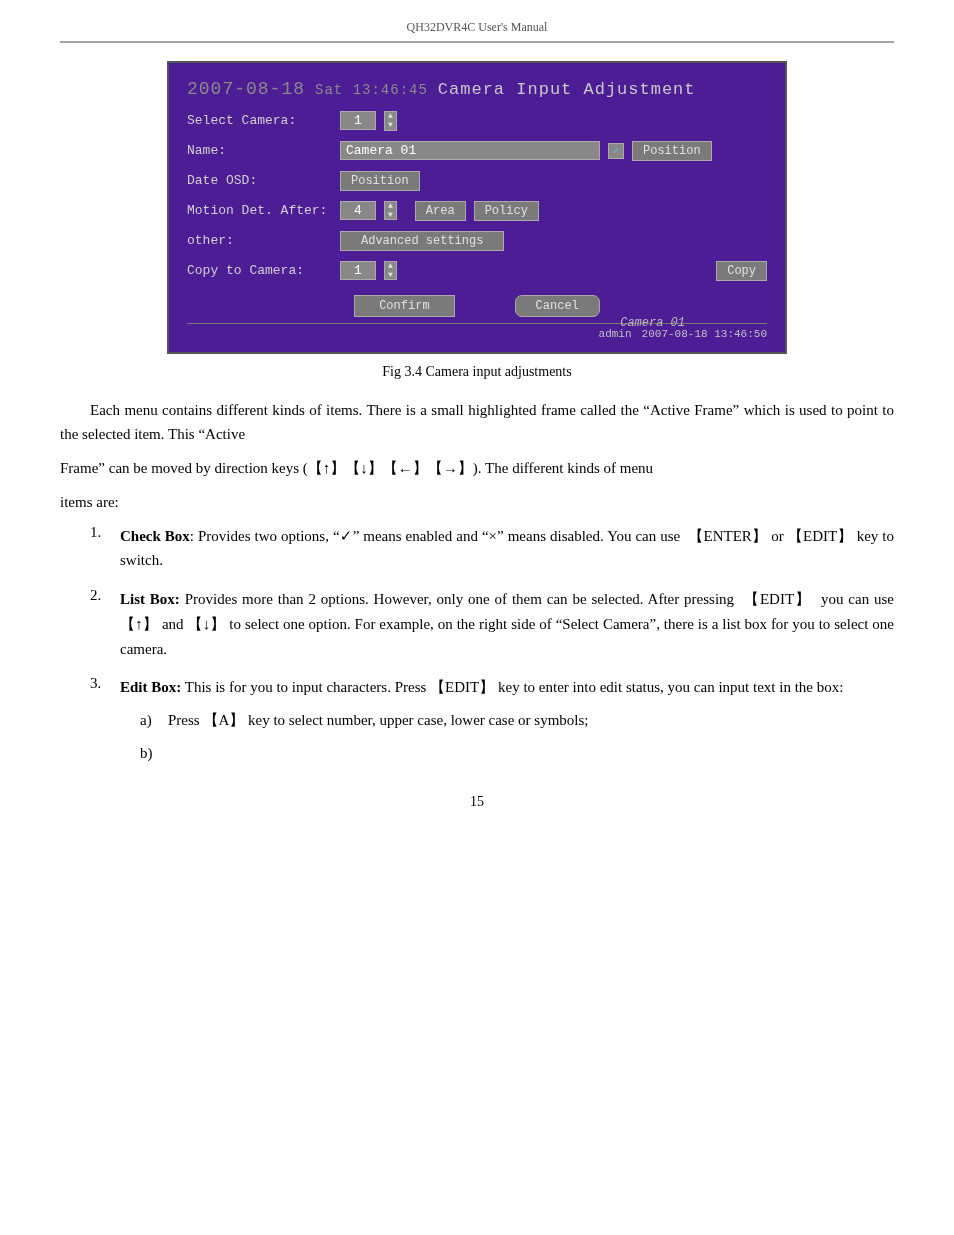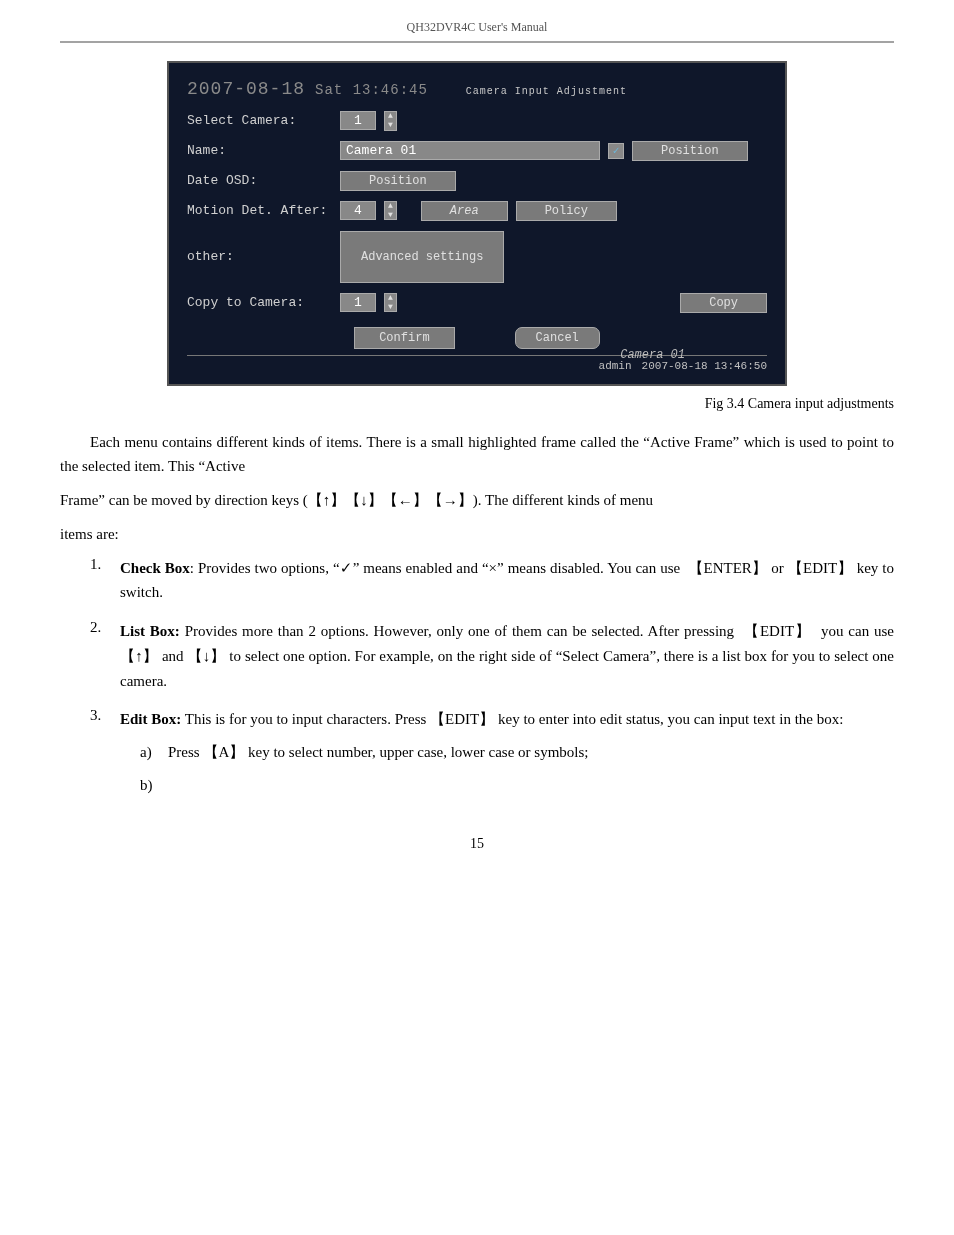--- a/index.html
+++ b/index.html
@@ -15,45 +15,44 @@
     .page-header {
       text-align: center;
       font-size: 12px;
       color: #555;
       border-bottom: 2px solid #a3a3a3;
       padding-bottom: 6px;
       margin-bottom: 18px;
     }
     .screenshot-box {
       border: 2px solid #555;
-      background: #0f172a;
+      background: #4c1d95;
       width: 620px;
       margin: 0 auto 10px auto;
       padding: 16px 18px 12px 18px;
       font-family: 'Courier New', Courier, monospace;
       color: #e0e0e0;
       font-size: 13px;
       position: relative;
     }
     .cam-header {
       display: flex;
       align-items: baseline;
       gap: 10px;
       margin-bottom: 12px;
     }
     .cam-date {
       font-size: 18px;
       color: #8a8a8a;
       letter-spacing: 1px;
     }
     .cam-title {
-      font-size: 10px;
+      font-size: 17px;
       color: #c8c8c8;
       letter-spacing: 1px;
-      margin-left: 28px;
     }
     .cam-row {
       display: flex;
       align-items: center;
       margin-bottom: 10px;
       gap: 8px;
     }
     .cam-label {
       min-width: 145px;
       color: #d0d0d0;
@@ -86,25 +85,25 @@
       line-height: 1.1;
       color: #e0e0e0;
       text-align: center;
     }
     .cam-btn {
       background: #7a7a7a;
       border: 1px solid #aaa;
       color: #e0e0e0;
       font-family: 'Courier New', Courier, monospace;
       font-size: 12px;
-      padding: 2px 28px;
+      padding: 2px 10px;
       cursor: pointer;
     }
     .cam-btn-wide {
-      padding: 18px 20px;
+      padding: 2px 20px;
     }
     .cam-check {
       width: 16px;
       height: 16px;
       background: #888;
       border: 1px solid #aaa;
       display: inline-flex;
       align-items: center;
       justify-content: center;
       font-size: 11px;
@@ -126,21 +125,21 @@
       color: #c0c0c0;
       margin-top: 6px;
       border-top: 1px solid #777;
       padding-top: 4px;
     }
     .cam-footer-left {
       margin-right: auto;
       font-size: 11px;
     }
     .fig-caption {
-      text-align: right;
+      text-align: center;
       font-size: 14px;
       font-family: 'Times New Roman', Times, serif;
       margin-top: 10px;
       margin-bottom: 18px;
     }
     .body-text {
       font-family: 'Times New Roman', Times, serif;
       font-size: 15px;
       line-height: 1.6;
       text-align: justify;
@@ -176,21 +175,21 @@
       display: flex;
       gap: 8px;
       margin-bottom: 8px;
       line-height: 1.65;
     }
     .sub-label {
       min-width: 20px;
     }
     .page-num {
       text-align: center;
-      margin-top: 30px;
+      margin-top: 20px;
       font-size: 14px;
     }
     .bracket {
       font-family: serif;
     }
   </style>
 </head>
 <body>
 
 <div class="page-header">
@@ -227,21 +226,21 @@
     <button class="cam-btn">Position</button>
   </div>
 
   <div class="cam-row">
     <span class="cam-label">Motion Det. After:</span>
     <input class="cam-input" type="text" style="width: 36px;" value="4">
     <div class="cam-spinner">
       <span>▲</span>
       <span>▼</span>
     </div>
-    <button class="cam-btn" style="margin-left:16px;font-style:italic;">Area</button>
+    <button class="cam-btn" style="margin-left:10px;">Area</button>
     <button class="cam-btn">Policy</button>
   </div>
 
   <div class="cam-row">
     <span class="cam-label">other:</span>
     <button class="cam-btn cam-btn-wide">Advanced settings</button>
   </div>
 
   <div class="cam-row">
     <span class="cam-label">Copy to Camera:</span>

